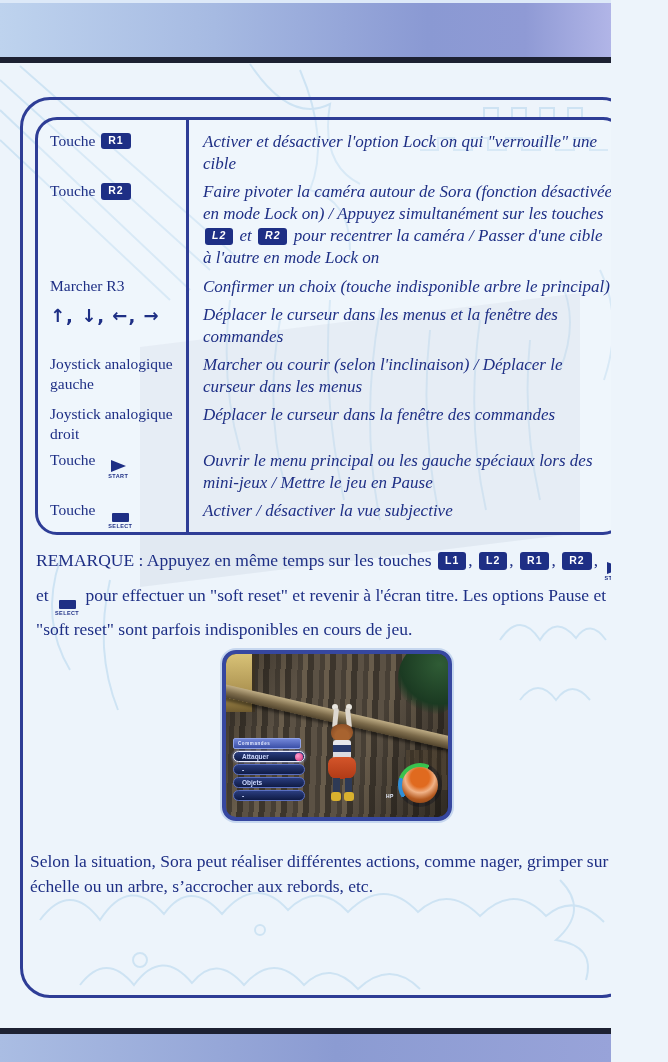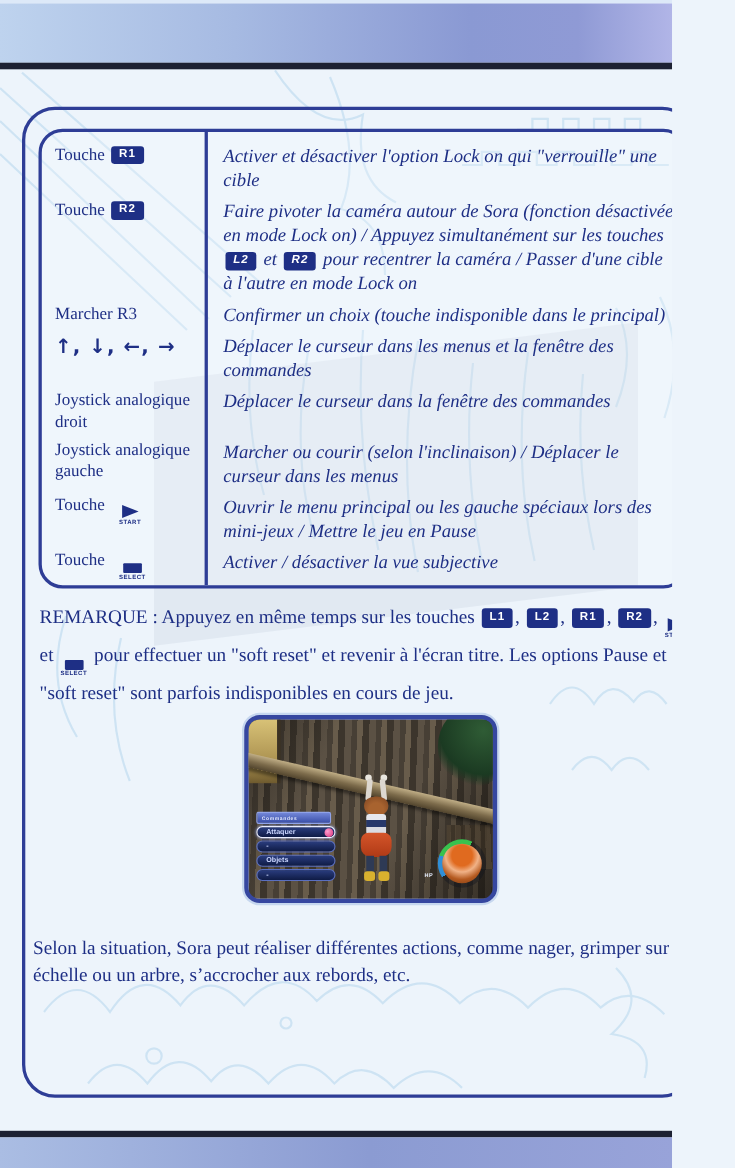--- a/index.html
+++ b/index.html
@@ -157,36 +157,36 @@
           <span>Touche</span>
           <span class="badge">R2</span>
         </div>
         <div class="cell-r">
           <span>Faire pivoter la caméra autour de Sora (fonction désactivée en mode Lock on) / Appuyez simultanément sur les touches </span><span class="badge">L2</span><span> et </span><span class="badge">R2</span><span> pour recentrer la caméra / Passer d'une cible à l'autre en mode Lock on</span>
         </div>
       </div>
 
       <div class="row">
         <div class="cell-l">Marcher R3</div>
-        <div class="cell-r">Confirmer un choix (touche indisponible dans le principal)</div>
+        <div class="cell-r">Confirmer un choix (touche indisponible arbre le principal)</div>
       </div>
 
       <div class="row">
         <div class="cell-l arrows">↑, ↓, ←, →</div>
         <div class="cell-r">Déplacer le curseur dans les menus et la fenêtre des commandes</div>
       </div>
 
       <div class="row">
+        <div class="cell-l">Joystick analogique gauche</div>
+        <div class="cell-r">Marcher ou courir (selon l'inclinaison) / Déplacer le curseur dans les menus</div>
+      </div>
+
+      <div class="row">
         <div class="cell-l">Joystick analogique droit</div>
         <div class="cell-r">Déplacer le curseur dans la fenêtre des commandes</div>
-      </div>
-
-      <div class="row">
-        <div class="cell-l">Joystick analogique gauche</div>
-        <div class="cell-r">Marcher ou courir (selon l'inclinaison) / Déplacer le curseur dans les menus</div>
       </div>
 
       <div class="row">
         <div class="cell-l">
           <span>Touche</span>
           <span class="btn-glyph">
             <span class="tri"></span>
             <span class="glyph-label">START</span>
           </span>
         </div>

